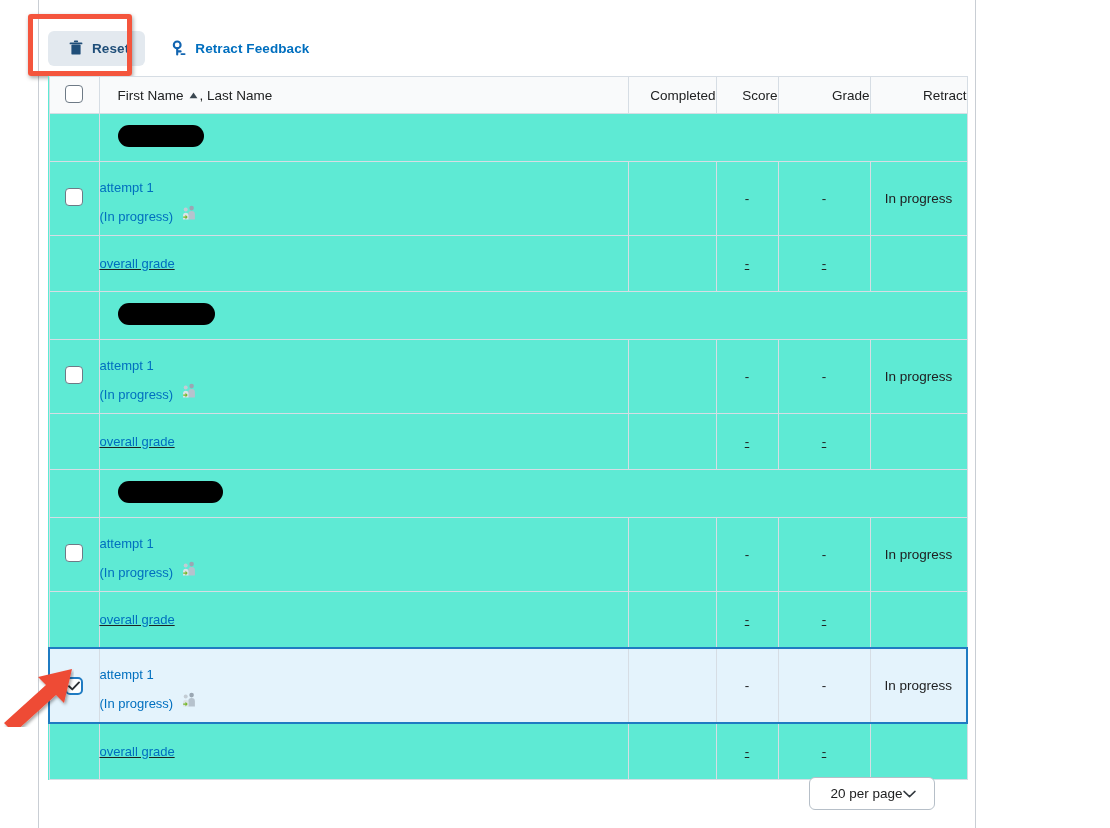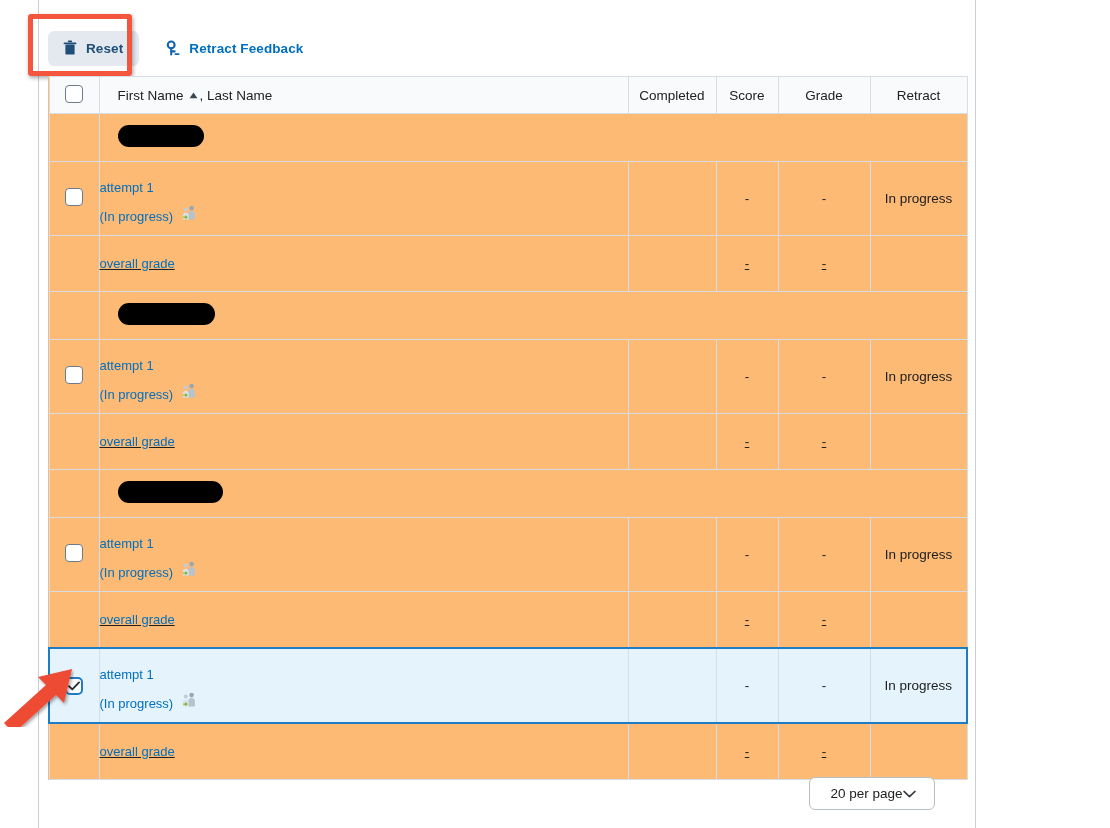--- a/index.html
+++ b/index.html
@@ -55,21 +55,21 @@
     color: #006fbf;
     cursor: pointer;
     padding: 8px 12px;
     border-radius: 6px;
     white-space: nowrap;
     letter-spacing: .1px;
   }
   .tb-btn.reset {
     background: #e3e9ef;
     color: #1f4e79;
-    padding: 9px 16px 9px 14px;
+    padding: 9px 16px 9px 20px;
     margin-right: 14px;
   }
   .tb-ico { display:inline-flex; align-items:center; justify-content:center; width:16px; height:17px; }
 
   
   .anno-box {
     position: absolute;
     left: 28px; top: 14px;
     width: 104px; height: 62px;
     border: 5px solid #f4553d;
@@ -89,21 +89,21 @@
   
   .tbl-wrap {
     position: absolute;
     left: 48px; top: 76px;
     width: 918px;
   }
   table.grid {
     border-collapse: collapse;
     width: 918px;
     table-layout: fixed;
-    background: #fdba74;
+    background: #5eead4;
   }
   table.grid td, table.grid th {
     border: 1px solid #d6dde4;
     padding: 0;
     vertical-align: middle;
     font-size: 13.5px;
     color: #202122;
     font-weight: normal;
   }
   
@@ -112,21 +112,21 @@
   col.c-comp  { width: 88px; }
   col.c-score { width: 62px; }
   col.c-grade { width: 92px; }
   col.c-stat  { width: 97px; }
 
   thead th {
     background: #f9fafb;
     height: 36px;
     font-size: 13.5px;
     color: #202122;
-    text-align: center;
+    text-align: right;
   }
   thead th.h-name { text-align: left; padding-left: 18px; }
   thead th.h-check { text-align: center; }
   .sortcaret { display:inline-block; margin: 0 2px 0 5px; vertical-align: 1px; }
 
   
   .cbox {
     width: 18px; height: 18px;
     border: 1px solid #6e7a86;
     border-radius: 4px;

